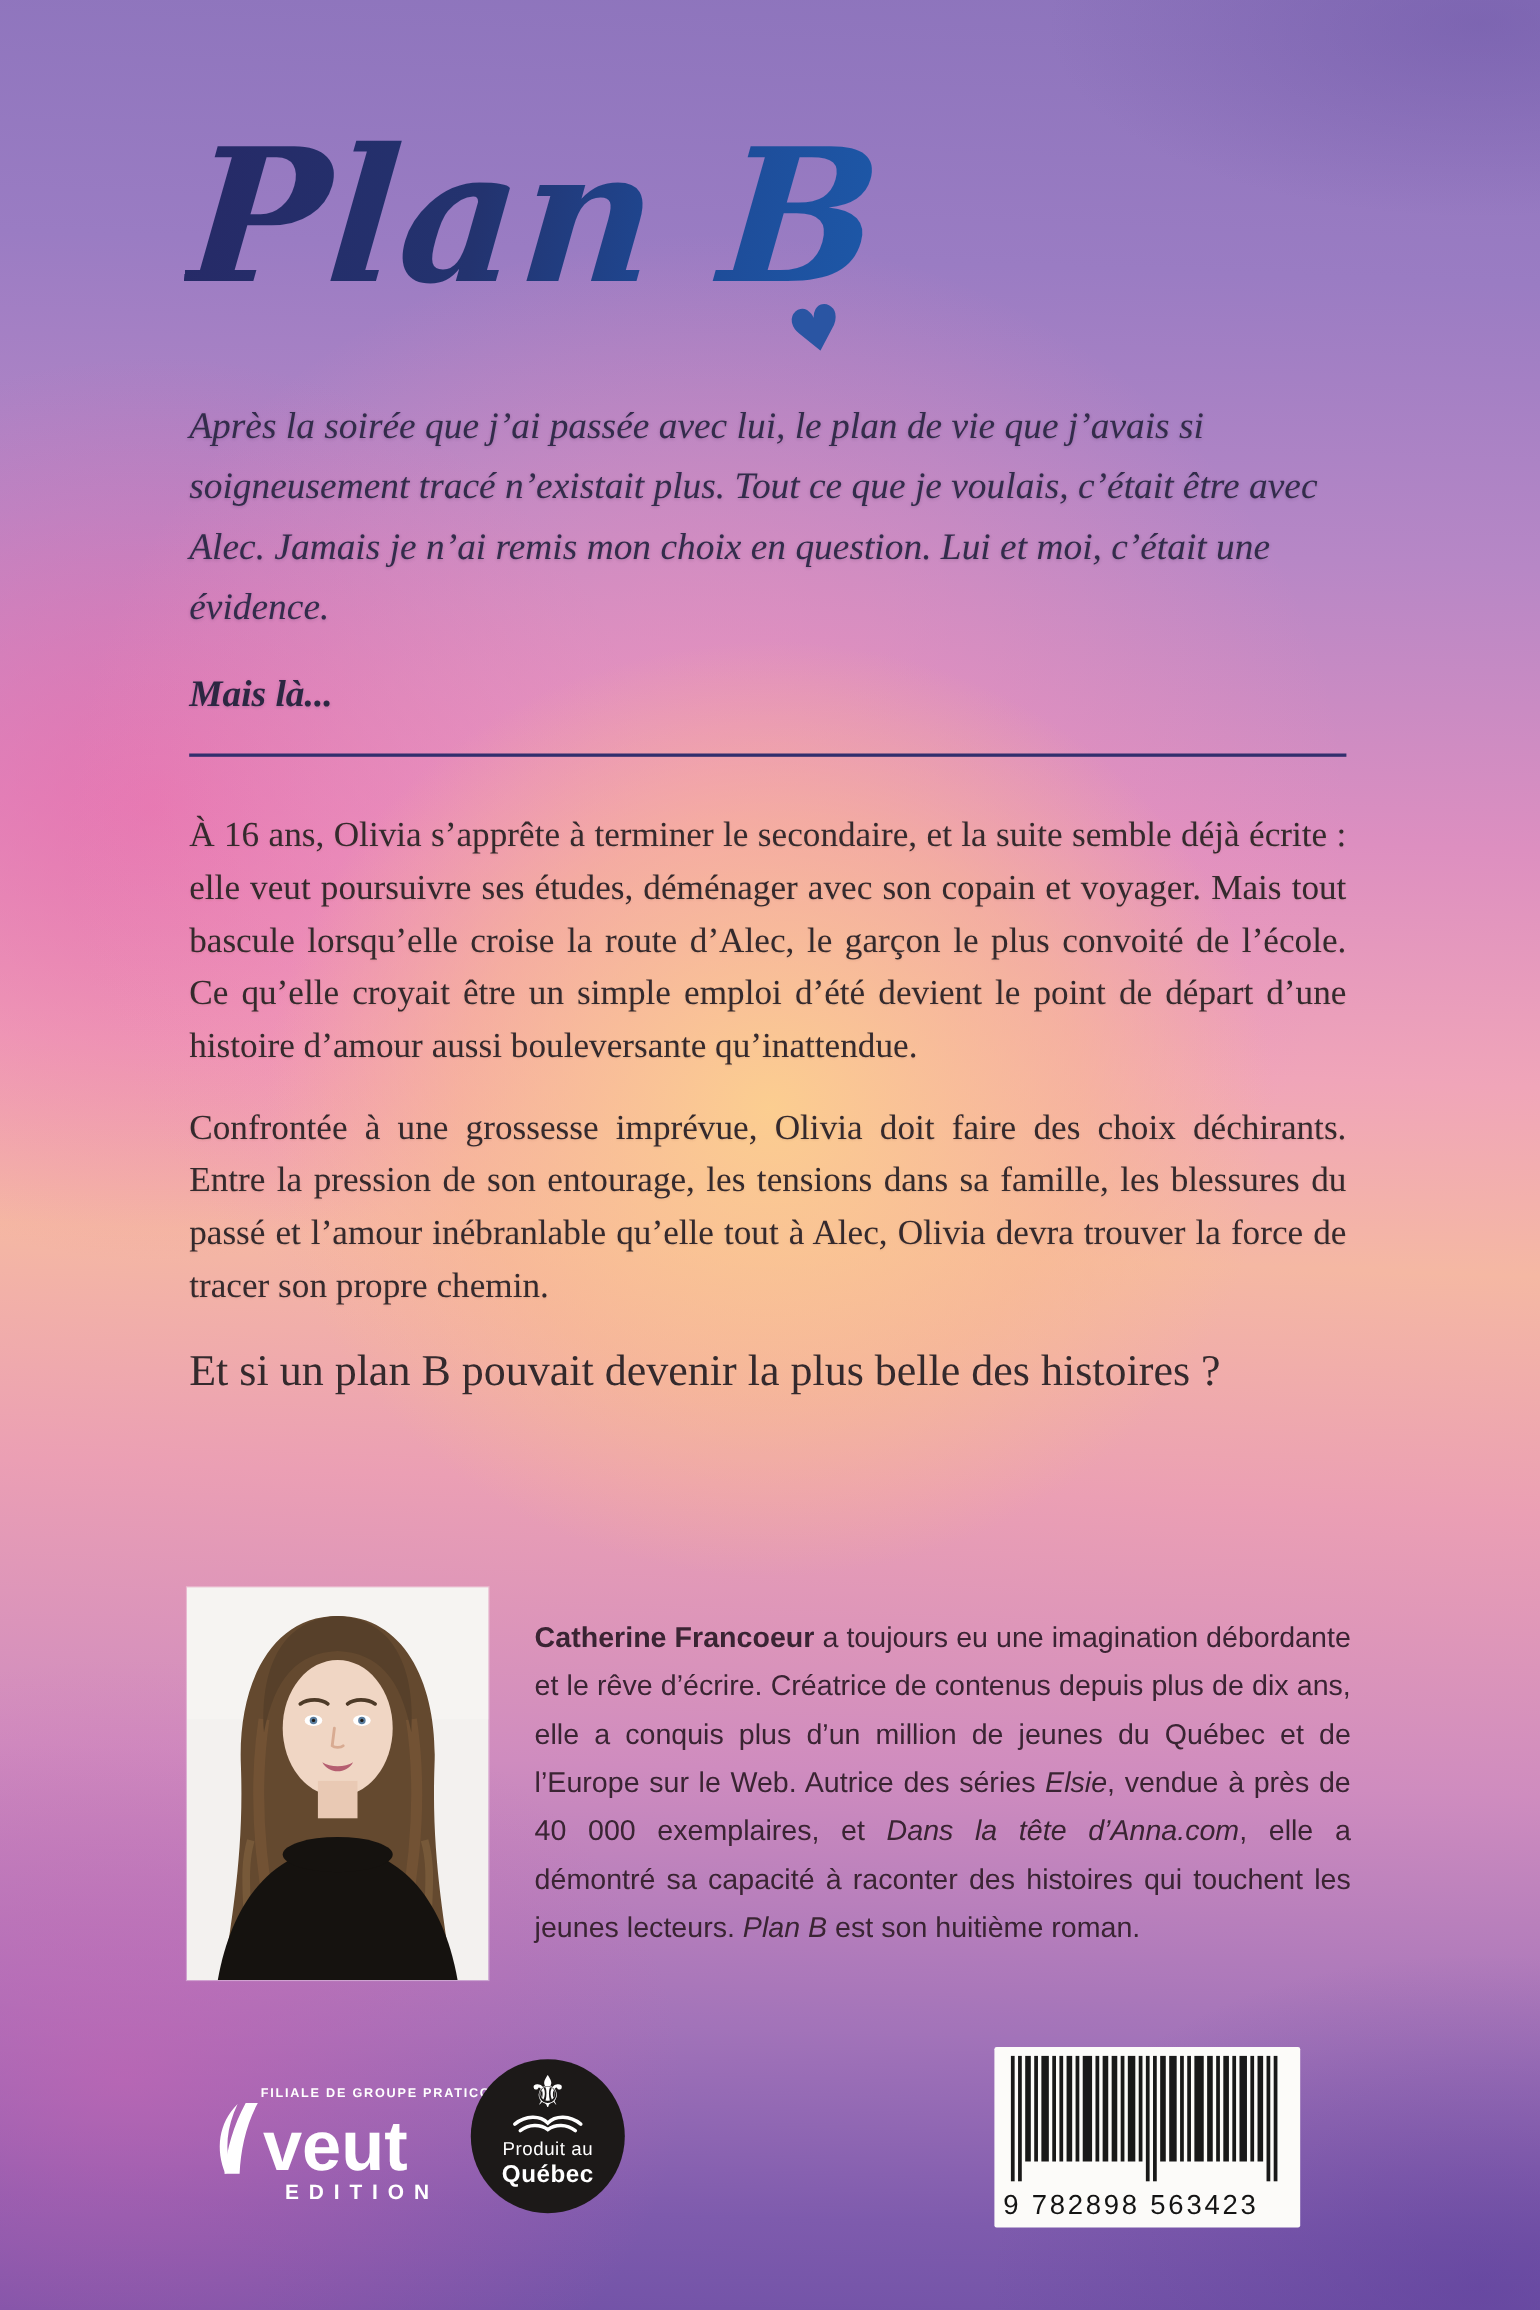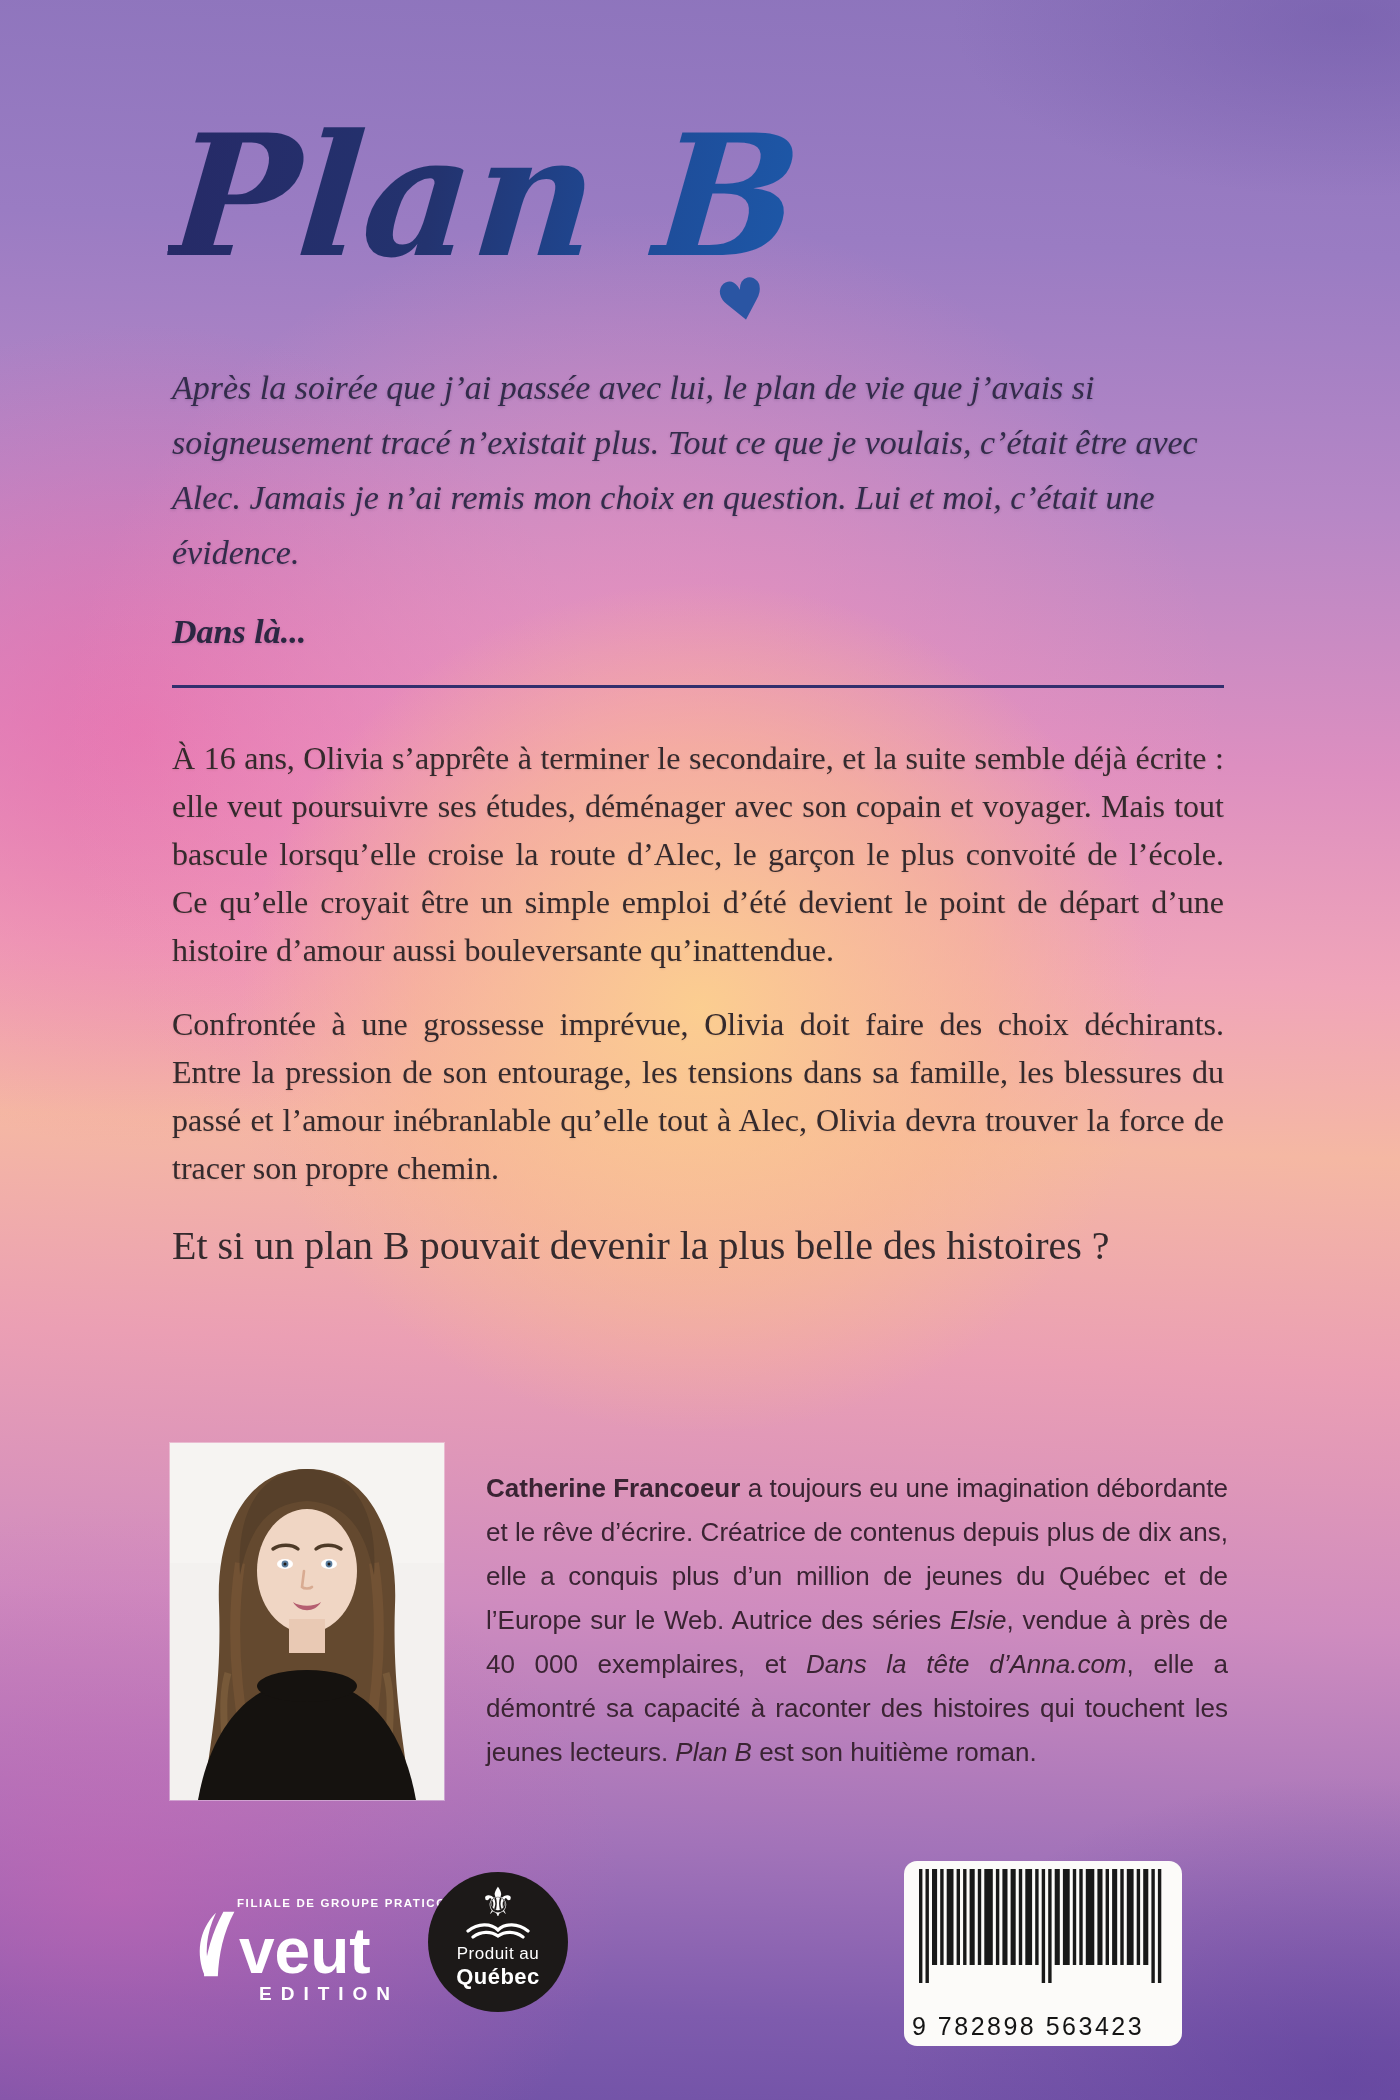--- a/index.html
+++ b/index.html
@@ -70,43 +70,43 @@
   .badge{
     position:absolute;left:428px;top:1872px;width:140px;height:140px;border-radius:50%;
     background:#1c1918;color:#fff;display:flex;flex-direction:column;align-items:center;
     justify-content:flex-start;padding-top:10px;box-sizing:border-box;
     font-family:"Liberation Sans",sans-serif;
   }
   .badge-fleur{font-family:"DejaVu Sans",sans-serif;font-size:40px;line-height:1;}
   .badge-line1{font-size:17px;margin-top:2px;letter-spacing:.5px;}
   .badge-line2{font-size:22px;font-weight:bold;letter-spacing:.5px;}
   .barcode{
-    position:absolute;left:904px;top:1861px;width:278px;height:185px;
-    background:#fcfbf9;border-radius:13px;
+    position:absolute;left:904px;top:1861px;width:278px;height:164px;
+    background:#fcfbf9;border-radius:2px;
   }
   .barcode svg{position:absolute;left:0;top:6px;}
   .barcode-digits{
     position:absolute;left:0;bottom:5px;width:100%;padding-left:8px;box-sizing:border-box;
     font-family:"Liberation Sans",sans-serif;font-size:25px;letter-spacing:2.5px;color:#141414;
     white-space:nowrap;
   }
 </style>
 </head>
 <body>
 
 <div class="page">
 
   <div class="title-wrap">
     <span class="title-text">Plan B</span>
     <span class="title-heart">♥</span>
   </div>
 
   <div class="content">
     <p class="intro">Après la soirée que j’ai passée avec lui, le plan de vie que j’avais si soigneusement tracé n’existait plus. Tout ce que je voulais, c’était être avec Alec. Jamais je n’ai remis mon choix en question. Lui et moi, c’était une évidence.</p>
-    <p class="hook hook1">Dans là...</p>
+    <p class="hook hook1">Mais là...</p>
     <hr class="divider">
     <p class="syn">À 16 ans, Olivia s’apprête à terminer le secondaire, et la suite semble déjà écrite : elle veut poursuivre ses études, déménager avec son copain et voyager. Mais tout bascule lorsqu’elle croise la route d’Alec, le garçon le plus convoité de l’école. Ce qu’elle croyait être un simple emploi d’été devient le point de départ d’une histoire d’amour aussi bouleversante qu’inattendue.</p>
     <p class="syn">Confrontée à une grossesse imprévue, Olivia doit faire des choix déchirants. Entre la pression de son entourage, les tensions dans sa famille, les blessures du passé et l’amour inébranlable qu’elle tout à Alec, Olivia devra trouver la force de tracer son propre chemin.</p>
     <p class="question">Et si un plan B pouvait devenir la plus belle des histoires ?</p>
   </div>
 
   <div class="photo">
     <svg viewBox="0 0 274 357" width="274" height="357">
       <rect width="274" height="357" fill="#f3f1ef"></rect>
       <rect width="274" height="120" fill="#f6f4f2"></rect>

